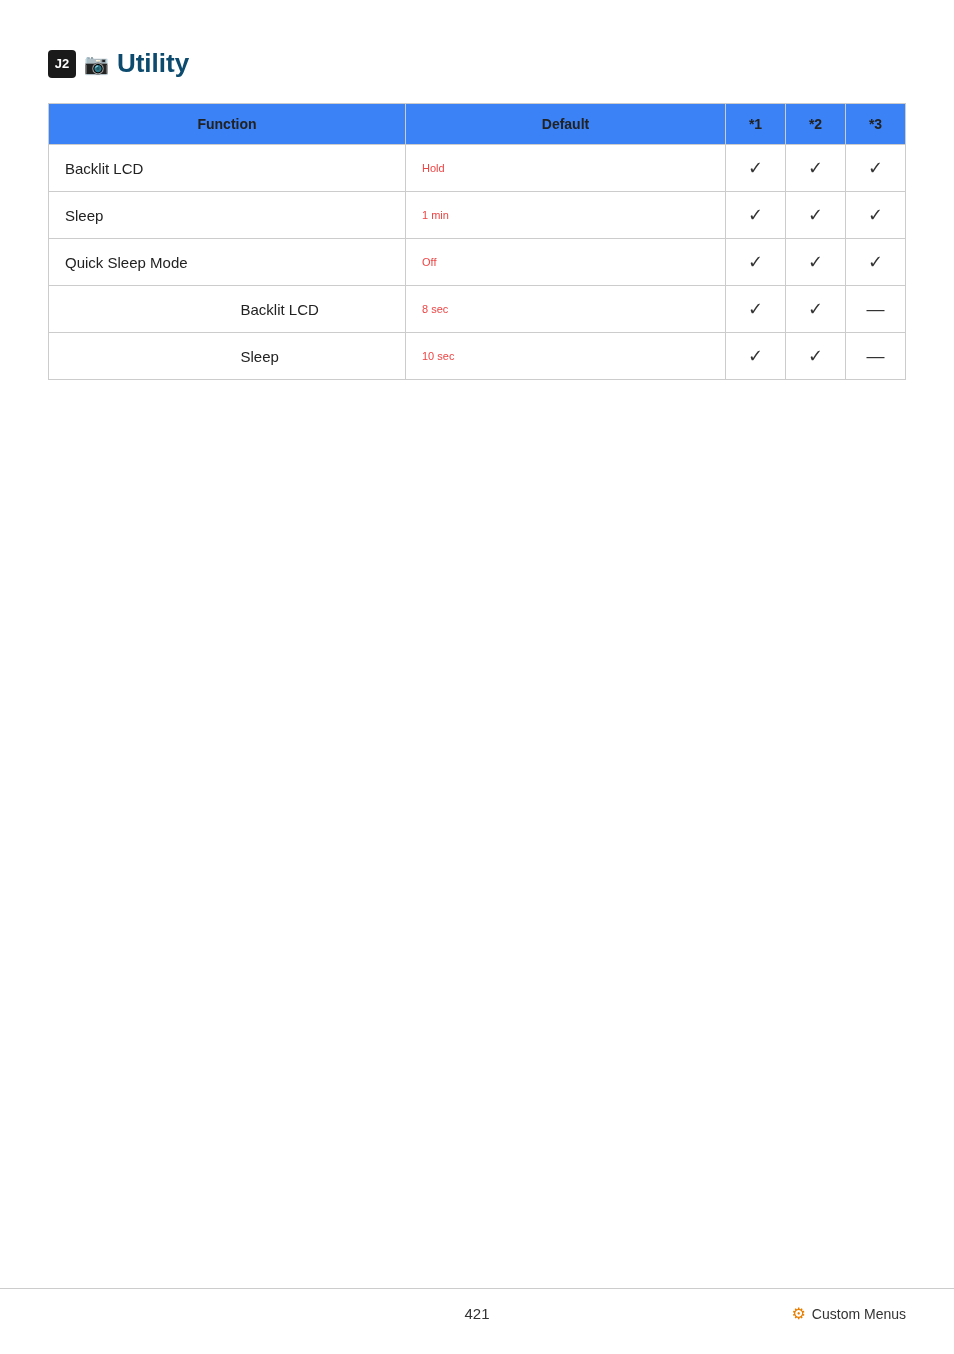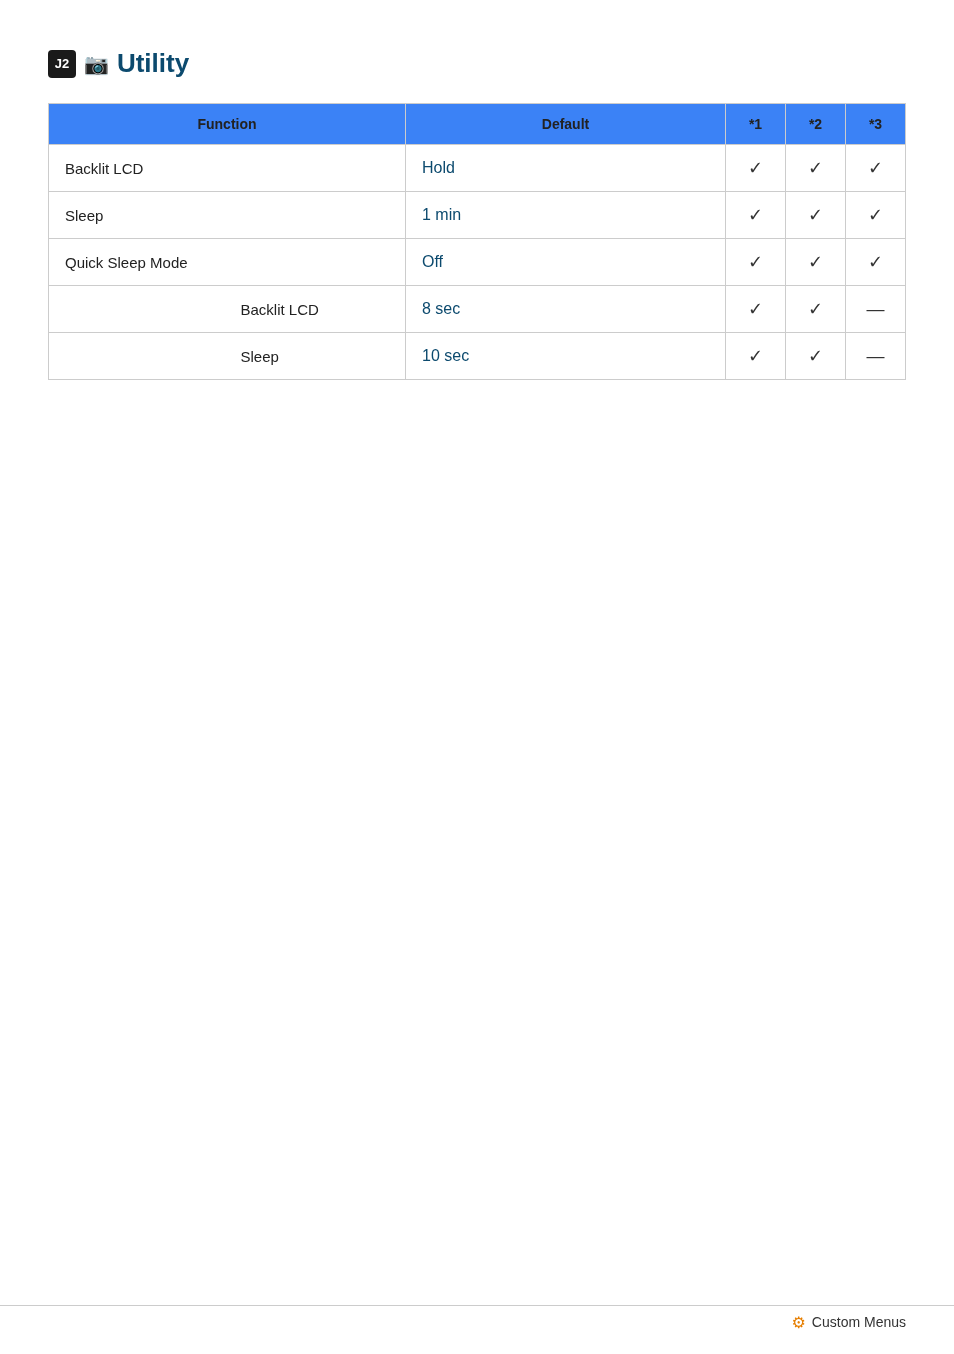--- a/index.html
+++ b/index.html
@@ -96,22 +96,22 @@
       color: #222;
     }
 
     .utility-table tbody td.col-function-sub {
       font-size: 15px;
       color: #222;
       padding-left: 32px;
     }
 
     .utility-table tbody td.col-default-val {
-      font-size: 16px;
-      color: #0c4a6e;
+      font-size: 11px;
+      color: #ef4444;
     }
 
     .utility-table tbody td.col-check {
       text-align: center;
       font-size: 18px;
       color: #333;
     }
 
     
     .utility-table .sub-row td.col-function-main {
@@ -215,17 +215,18 @@
         <td class="col-default-val">10 sec</td>
         <td class="col-check">✓</td>
         <td class="col-check">✓</td>
         <td class="col-check">—</td>
       </tr>
       </tbody>
   </table>
 </div>
 
 <div class="page-footer">
+  <span class="footer-page-number">421</span>
   <div class="footer-custom-menus">
     <span class="gear-icon">⚙</span>
     <span>Custom Menus</span>
   </div>
 </div>
 
 </body></html>

